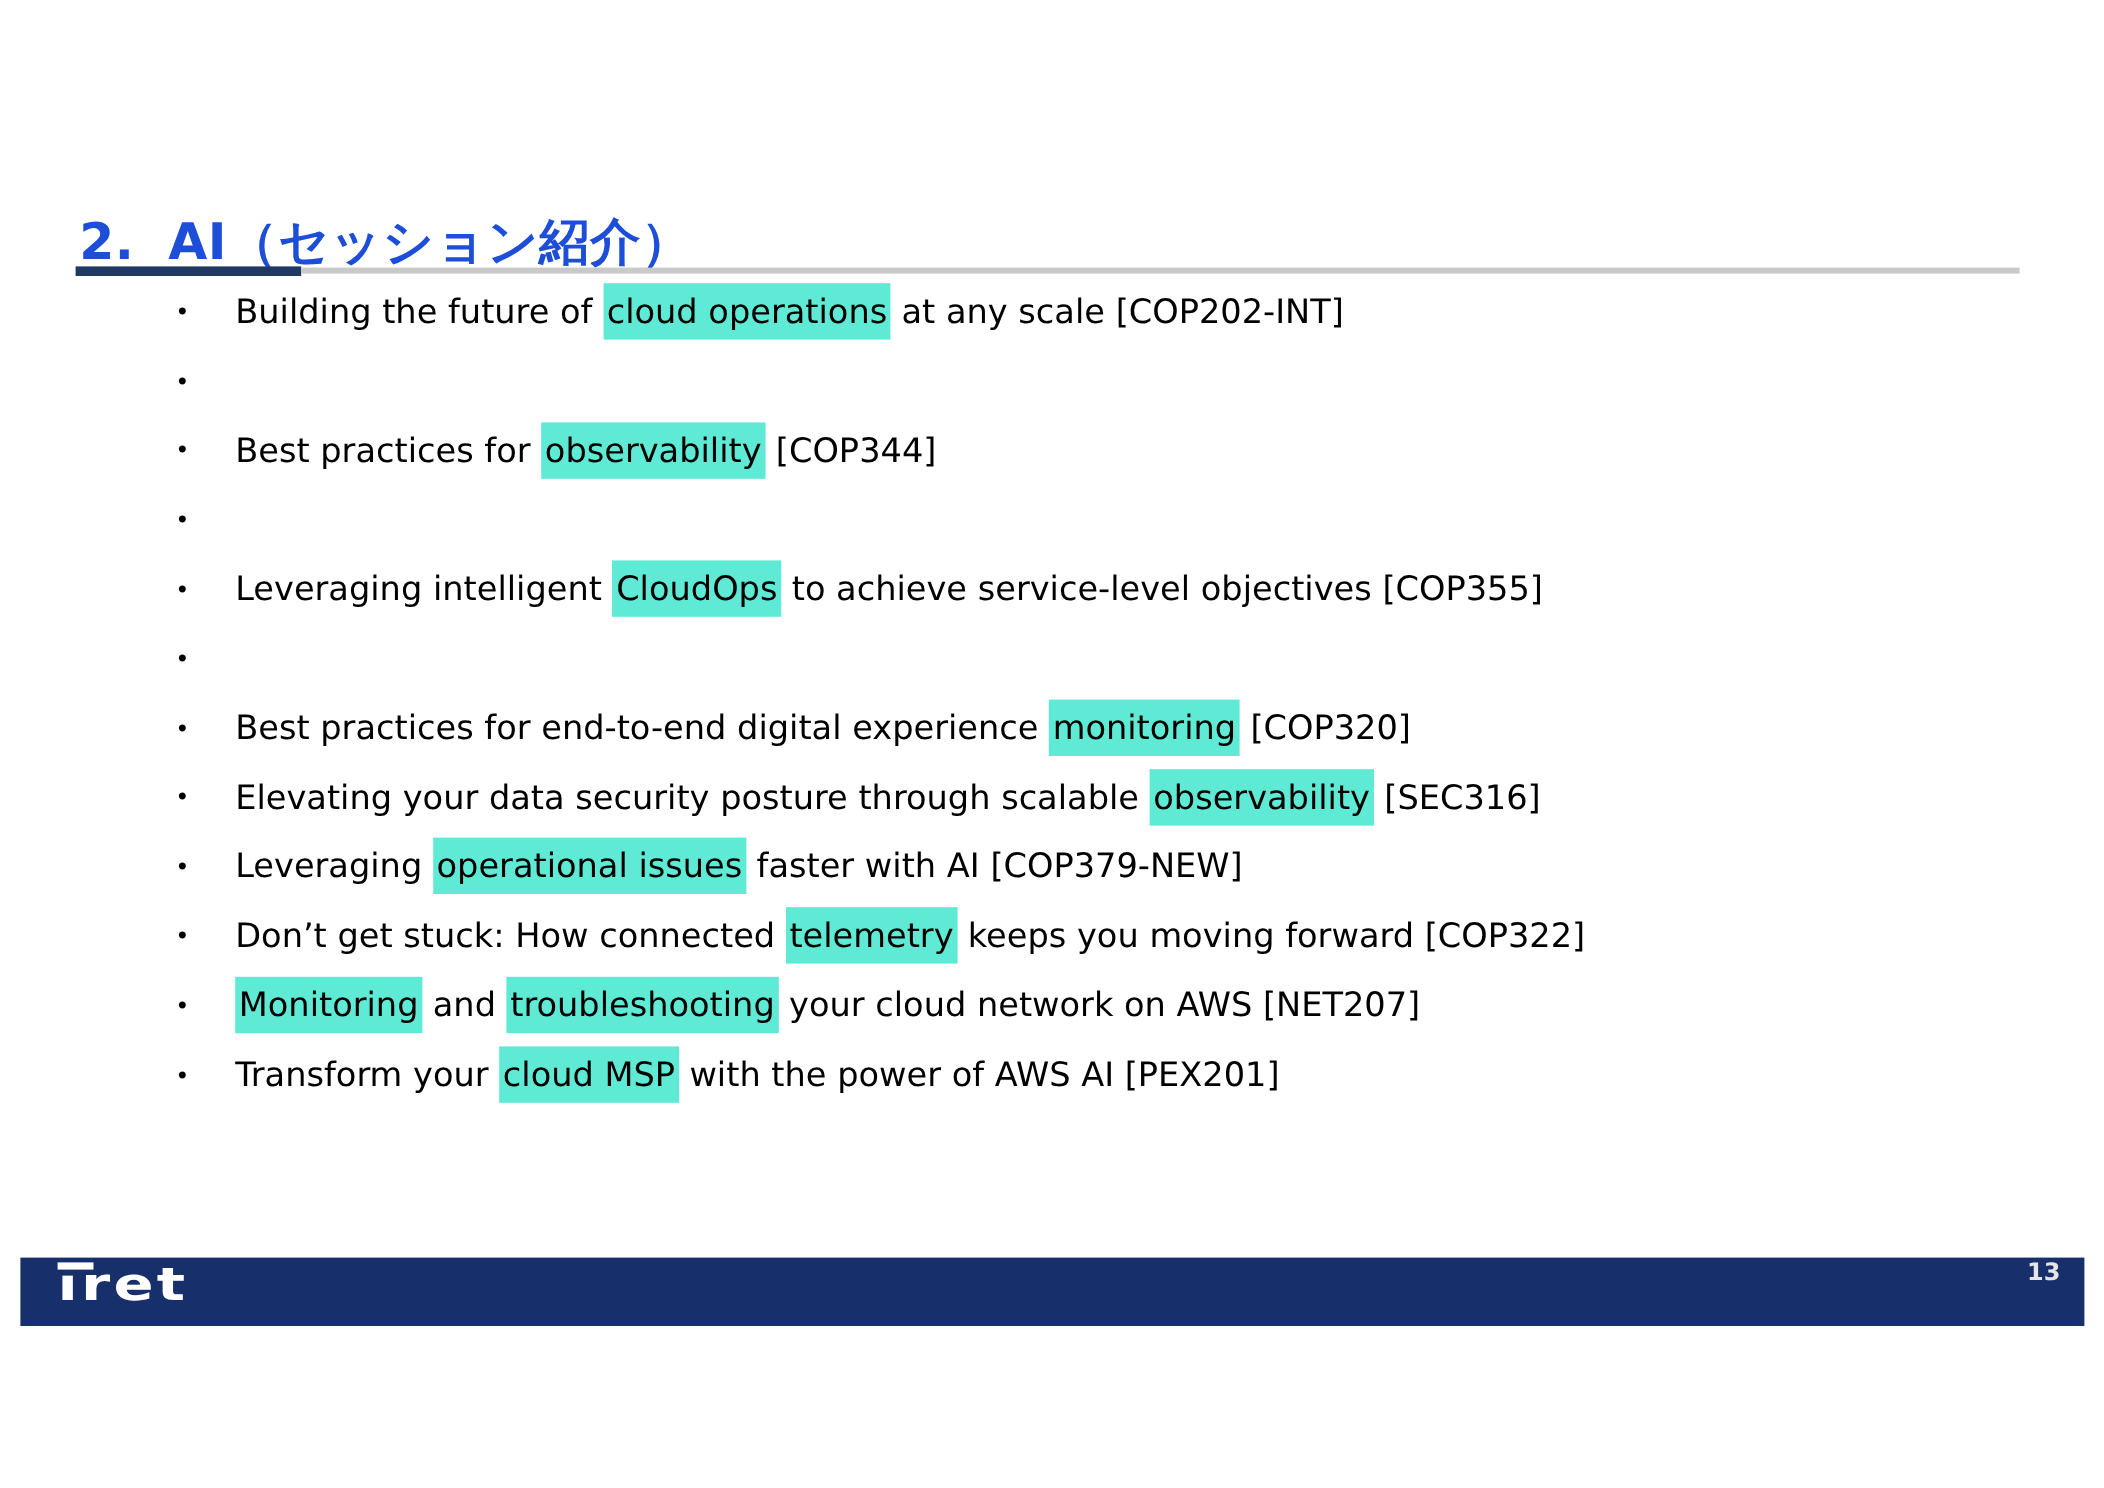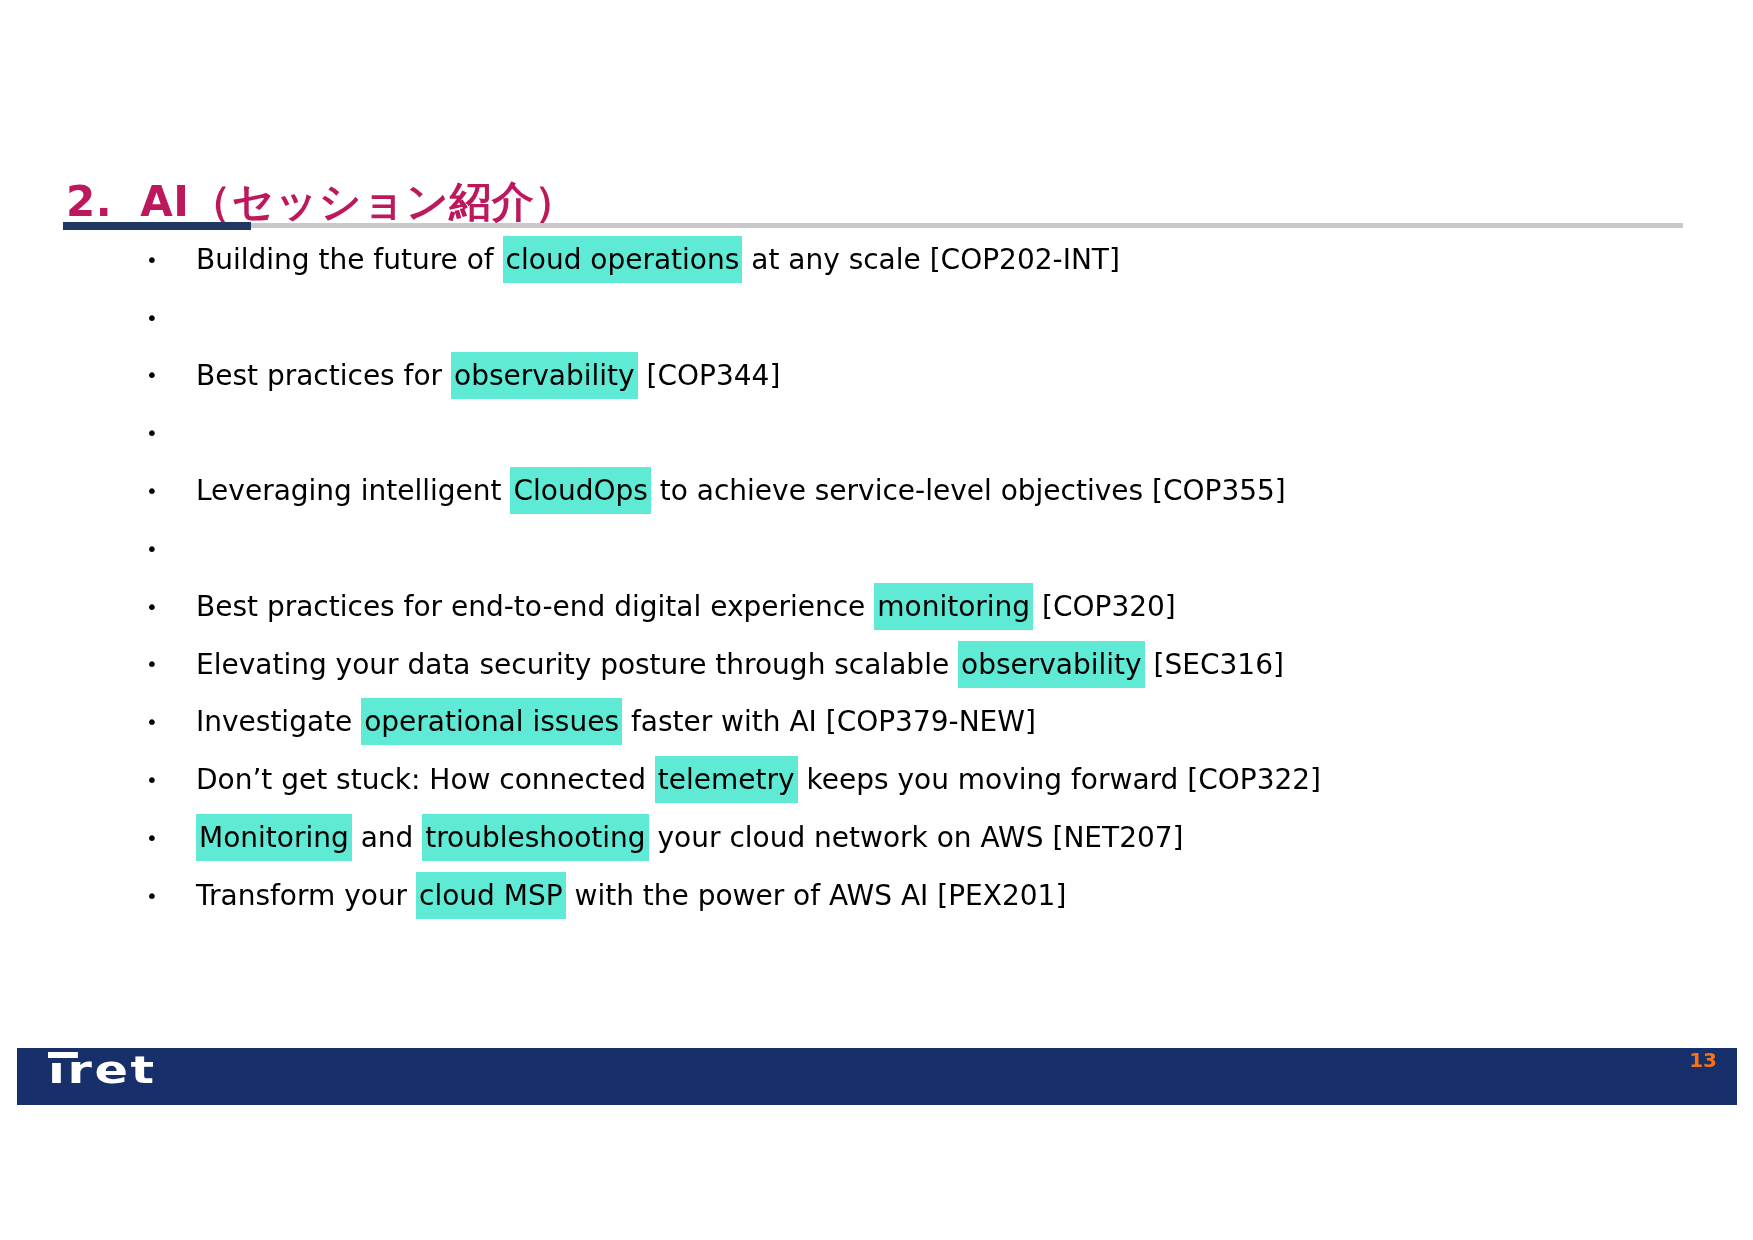--- a/index.html
+++ b/index.html
@@ -2,21 +2,21 @@
 <html><head>
 <meta charset="utf-8">
 <style>
   html,body{margin:0;padding:0;}
   body{
     width:1753px;height:1240px;background:#ffffff;position:relative;overflow:hidden;
     font-family:"DejaVu Sans","Liberation Sans",sans-serif;
   }
   .slide-title{
     position:absolute;left:66px;top:146px;
-    font-size:42px;font-weight:bold;color:#be185d;
+    font-size:42px;font-weight:bold;color:#1d4ed8;
     white-space:nowrap;letter-spacing:0.5px;
   }
   .slide-title .num{margin-right:28px;}
   .divider{position:absolute;left:63px;top:222px;width:1620px;height:8px;}
   .divider-dark{position:absolute;left:0;top:0;width:188px;height:8px;background:#1F3864;}
   .divider-gray{position:absolute;left:188px;top:1px;width:1432px;height:5px;background:#C9C9C9;}
 
   ul.bullets{position:absolute;left:146px;top:231px;margin:0;padding:0;list-style:none;}
   ul.bullets li{display:flex;align-items:center;height:57.8px;}
   .marker{flex:none;width:16px;font-size:20px;color:#000;text-align:left;}
@@ -32,21 +32,21 @@
   .logo-wrap{
     position:relative;display:inline-block;
     transform:scaleX(1.3);transform-origin:left center;
   }
   .logo-text{
     color:#ffffff;font-weight:bold;font-size:38px;line-height:44px;
     letter-spacing:2px;font-family:"DejaVu Sans",sans-serif;
   }
   .logo-dot-cover{position:absolute;left:1px;top:3px;width:11px;height:12px;background:#172F6B;}
   .logo-i-bar{position:absolute;left:0px;top:4px;width:23px;height:6px;background:#ffffff;}
-  .page-num{color:#f97316;font-size:20px;font-weight:bold;font-family:"DejaVu Sans",sans-serif;}
+  .page-num{color:#e5e5e5;font-size:20px;font-weight:bold;font-family:"DejaVu Sans",sans-serif;}
 </style>
 </head>
 <body>
 
 <h1 class="slide-title"><span class="num">2.</span><span>AI（セッション紹介）</span></h1>
 
 <div class="divider">
   <div class="divider-dark"></div>
   <div class="divider-gray"></div>
 </div>
@@ -76,21 +76,21 @@
   <li>
       <span class="marker">•</span>
       <p class="runs"><span>Best practices for end-to-end digital experience </span><span class="hl">monitoring</span><span> [COP320]</span><span class="hl"></span><span></span></p>
     </li>
   <li>
       <span class="marker">•</span>
       <p class="runs"><span>Elevating your data security posture through scalable </span><span class="hl">observability</span><span> [SEC316]</span><span class="hl"></span><span></span></p>
     </li>
   <li>
       <span class="marker">•</span>
-      <p class="runs"><span>Investigate </span><span class="hl">operational issues</span><span> faster with AI [COP379-NEW]</span><span class="hl"></span><span></span></p>
+      <p class="runs"><span>Leveraging </span><span class="hl">operational issues</span><span> faster with AI [COP379-NEW]</span><span class="hl"></span><span></span></p>
     </li>
   <li>
       <span class="marker">•</span>
       <p class="runs"><span>Don’t get stuck: How connected </span><span class="hl">telemetry</span><span> keeps you moving forward [COP322]</span><span class="hl"></span><span></span></p>
     </li>
   <li>
       <span class="marker">•</span>
       <p class="runs"><span></span><span class="hl">Monitoring</span><span> and </span><span class="hl">troubleshooting</span><span> your cloud network on AWS [NET207]</span></p>
     </li>
   <li>

